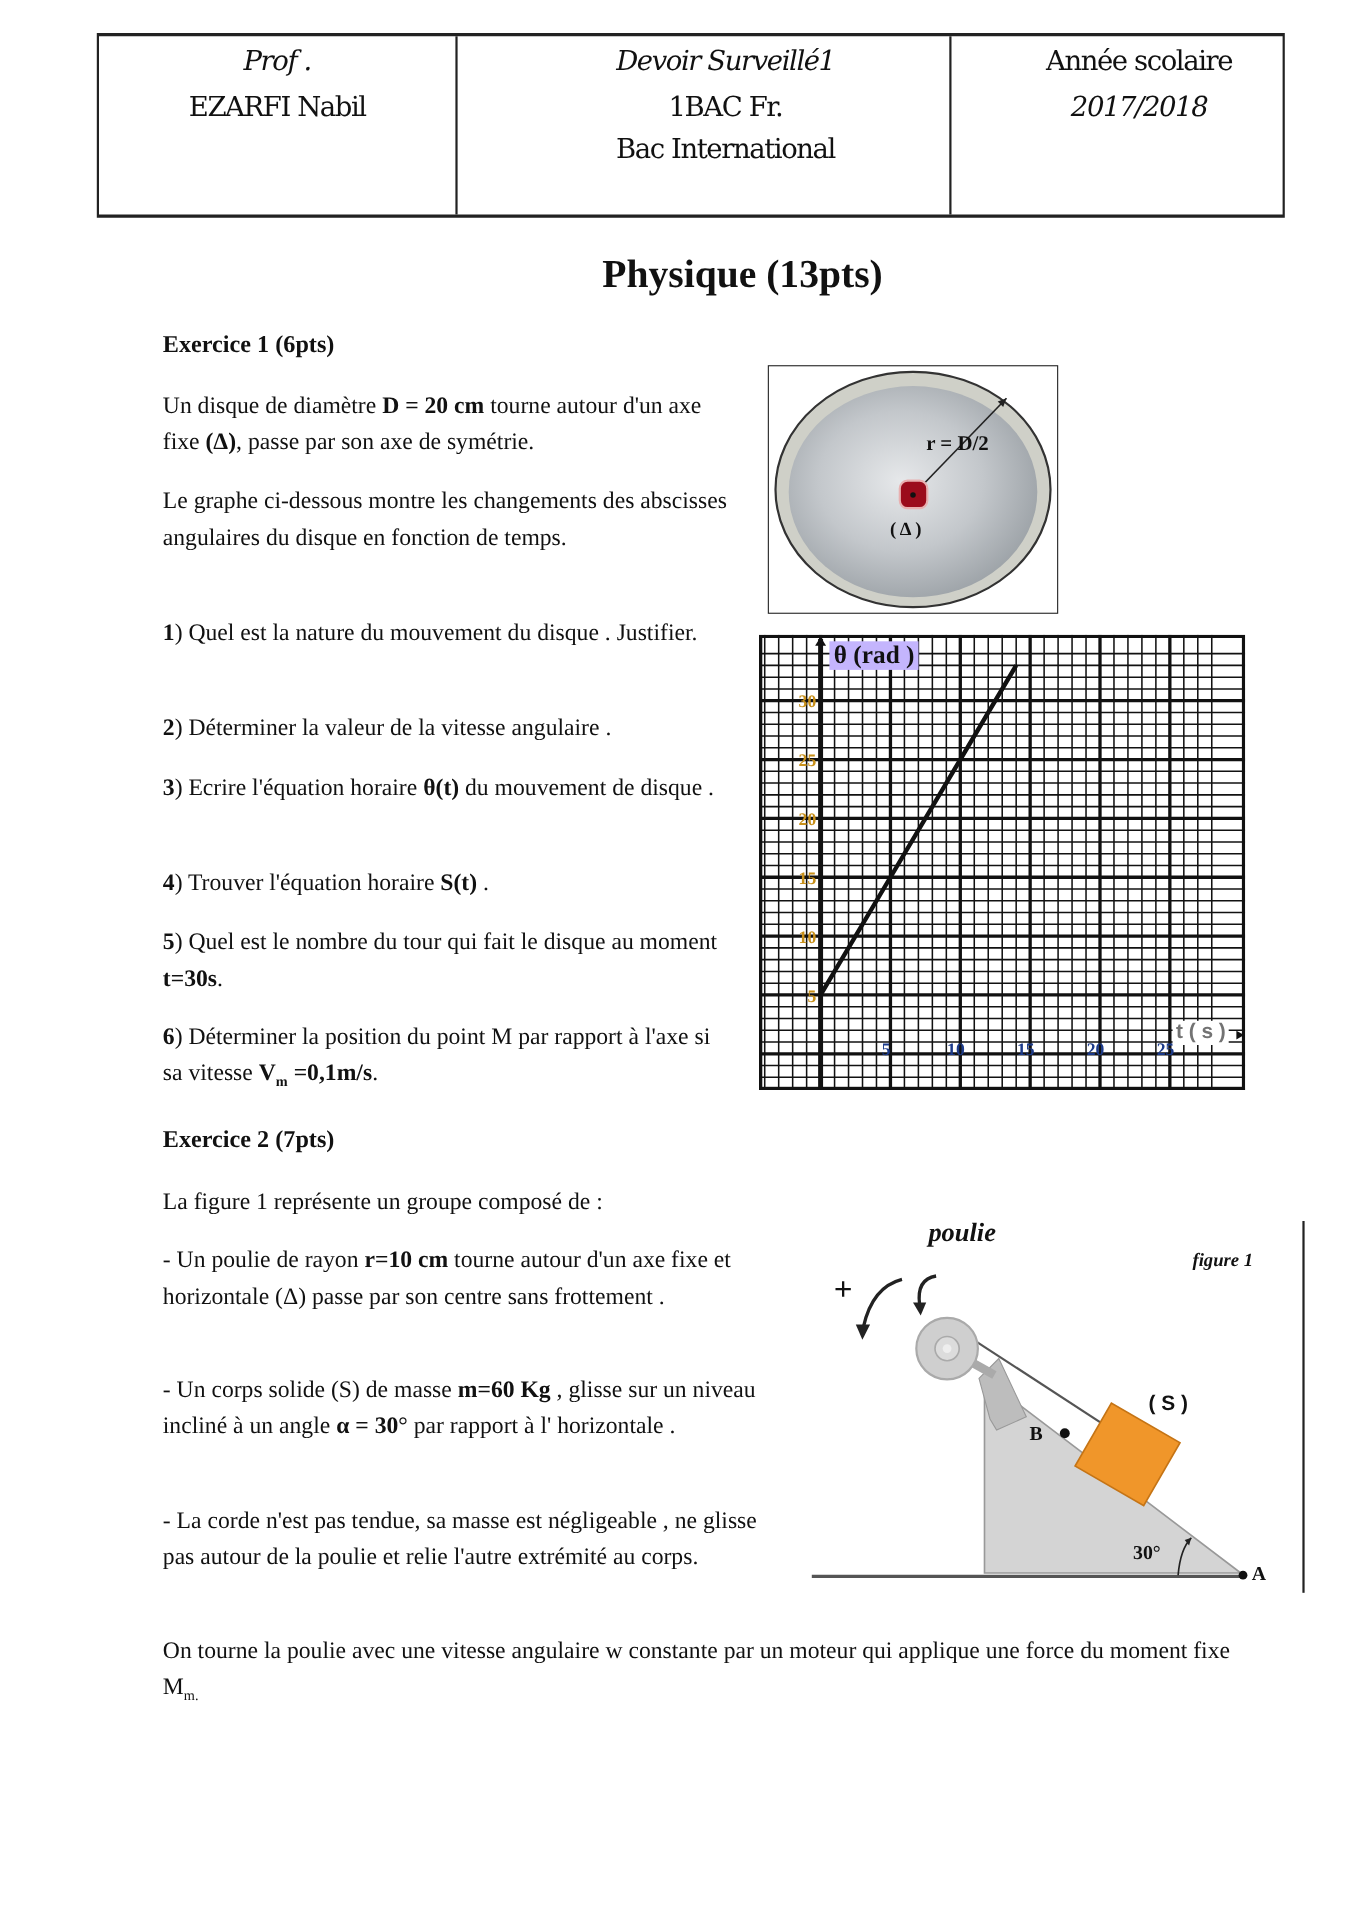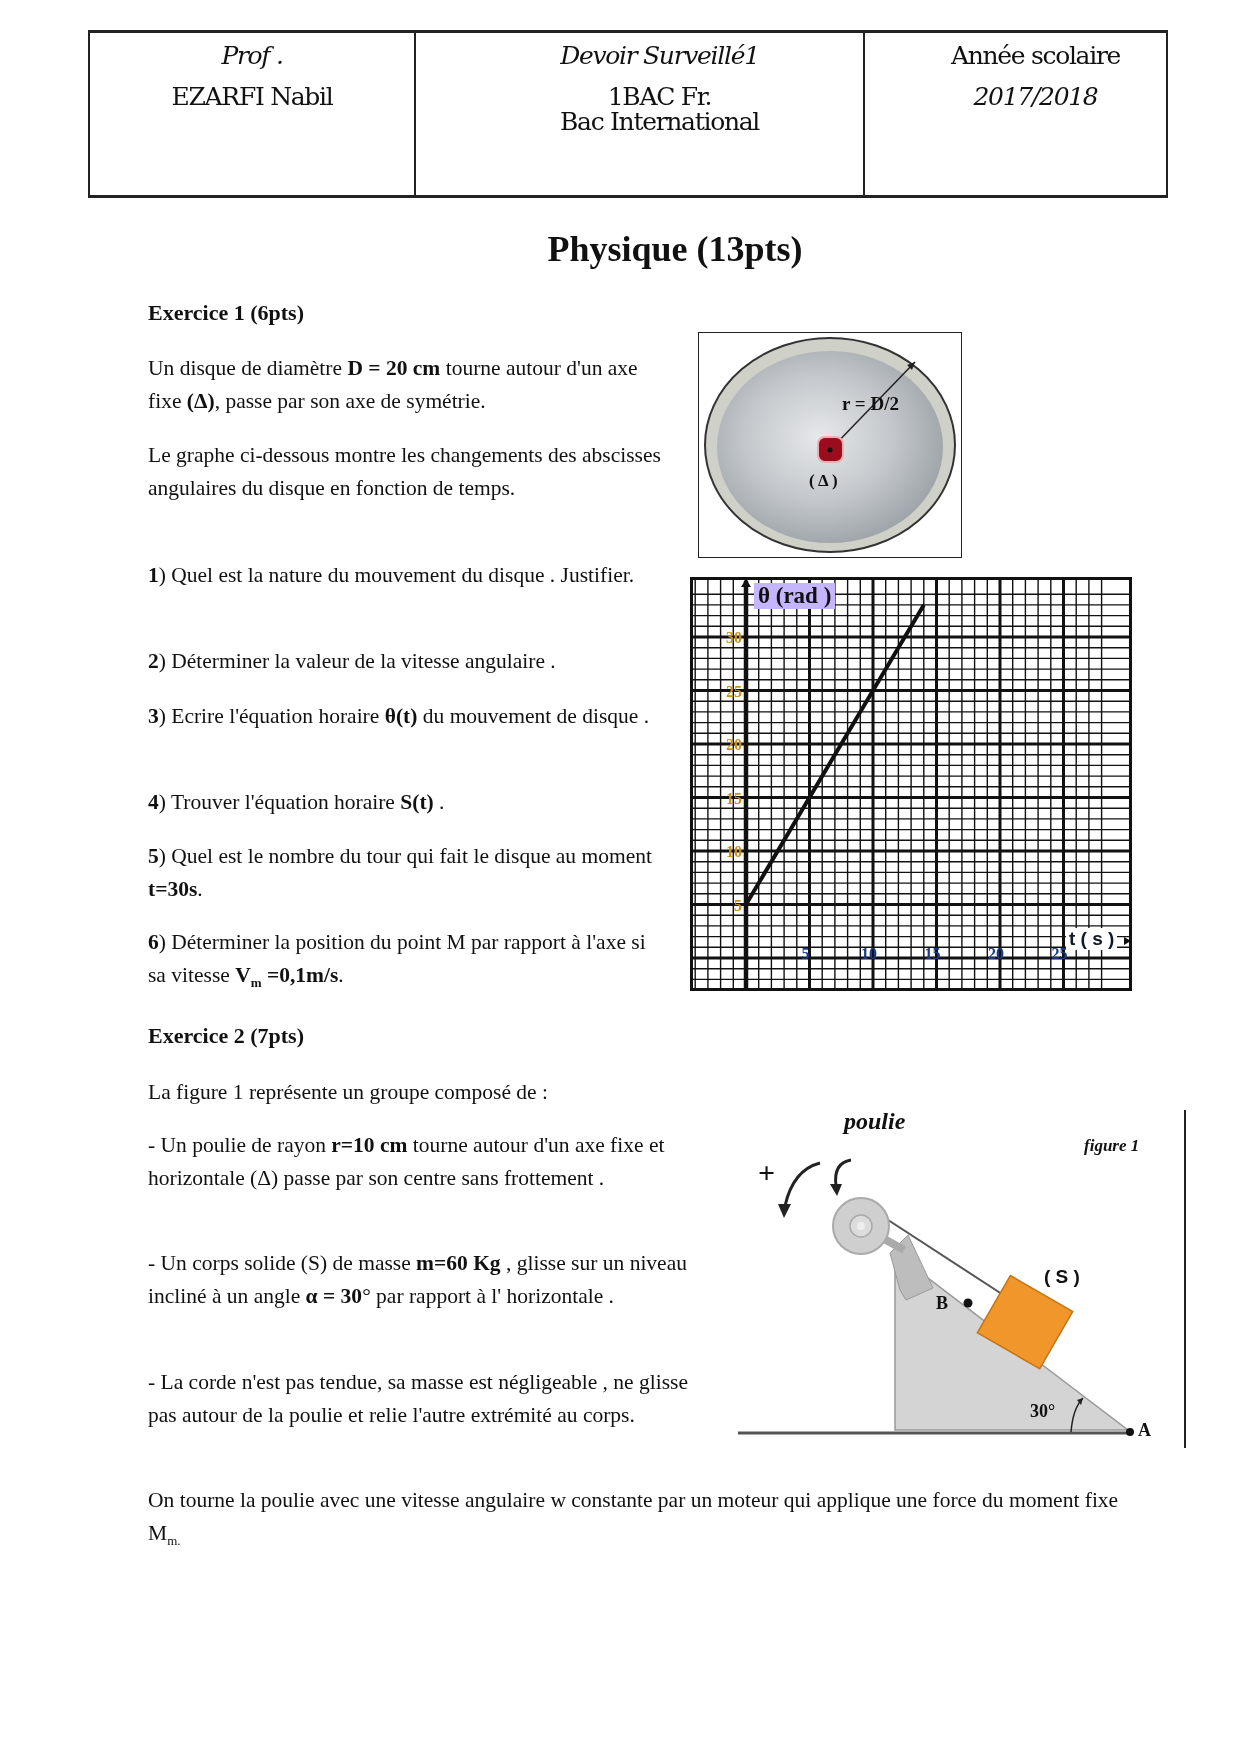--- a/index.html
+++ b/index.html
@@ -38,21 +38,21 @@
 </head>
 <body>
 
 <div class="abs header">
   <div class="hcell hc1">
     <span class="ln it" style="margin-bottom:16px">Prof .</span>
     <span class="ln">EZARFI Nabil</span>
   </div>
   <div class="hcell hc2">
     <span class="ln it" style="margin-bottom:16px">Devoir Surveillé1</span>
-    <span class="ln" style="margin-bottom:0">1BAC Fr.</span>
+    <span class="ln" style="margin-bottom:14px">1BAC Fr.</span>
     <span class="ln">Bac International</span>
   </div>
   <div class="hcell hc3">
     <span class="ln" style="margin-bottom:16px">Année scolaire</span>
     <span class="ln it">2017/2018</span>
   </div>
 </div>
 
 <div class="abs title">Physique (13pts)</div>
 
@@ -187,21 +187,21 @@
       <text x="52" y="119.5" text-anchor="end" font-size="16" font-weight="bold" font-family="Liberation Serif, serif" fill="#c8901a">25</text>
       <text x="52" y="66" text-anchor="end" font-size="16" font-weight="bold" font-family="Liberation Serif, serif" fill="#c8901a">30</text>
       <text x="115.5" y="382" text-anchor="middle" font-size="16" font-weight="bold" font-family="Liberation Serif, serif" fill="#1b3a8a">5</text>
       <text x="179" y="382" text-anchor="middle" font-size="16" font-weight="bold" font-family="Liberation Serif, serif" fill="#1b3a8a">10</text>
       <text x="242.5" y="382" text-anchor="middle" font-size="16" font-weight="bold" font-family="Liberation Serif, serif" fill="#1b3a8a">15</text>
       <text x="306" y="382" text-anchor="middle" font-size="16" font-weight="bold" font-family="Liberation Serif, serif" fill="#1b3a8a">20</text>
       <text x="369.5" y="382" text-anchor="middle" font-size="16" font-weight="bold" font-family="Liberation Serif, serif" fill="#1b3a8a">25</text>
       <polyline points="56,327.5 119.5,220.5 183,113.5 233.79999999999998,27.900000000000034" fill="none" stroke="#111" stroke-width="4"></polyline>
     </svg>
   <div class="abs" style="left:64px; top:6px; background:#c4b5fd; padding:0 4px; font-weight:bold; font-size:23px;">θ (rad )</div>
-  <div class="abs" style="left:376px; top:351px; background:#fff; padding:0 3px; font-weight:bold; font-size:19px; font-family:'Liberation Sans',sans-serif; color:#0f172a;">t ( s )</div>
+  <div class="abs" style="left:376px; top:351px; background:#fff; padding:0 3px; font-weight:bold; font-size:19px; font-family:'Liberation Sans',sans-serif; color:#737373;">t ( s )</div>
 </div>
 
 <div class="abs ex-title" style="top:1023px">Exercice 2 (7pts)</div>
 <div class="abs para" style="top:1076px; width:560px">La figure 1 représente un groupe composé de :</div>
 
 <div class="abs para" style="top:1129px; width:545px">
   <span>- Un poulie de rayon </span><b>r=10 cm</b><span> tourne autour d'un axe fixe et horizontale (Δ) passe par son centre sans frottement .</span>
 </div>
 <div class="abs para" style="top:1247px; width:545px">
   <span>- Un corps solide (S) de masse </span><b>m=60 Kg</b><span> , glisse sur un niveau incliné à un angle </span><b>α = 30</b><span>° par rapport à l' horizontale .</span>

